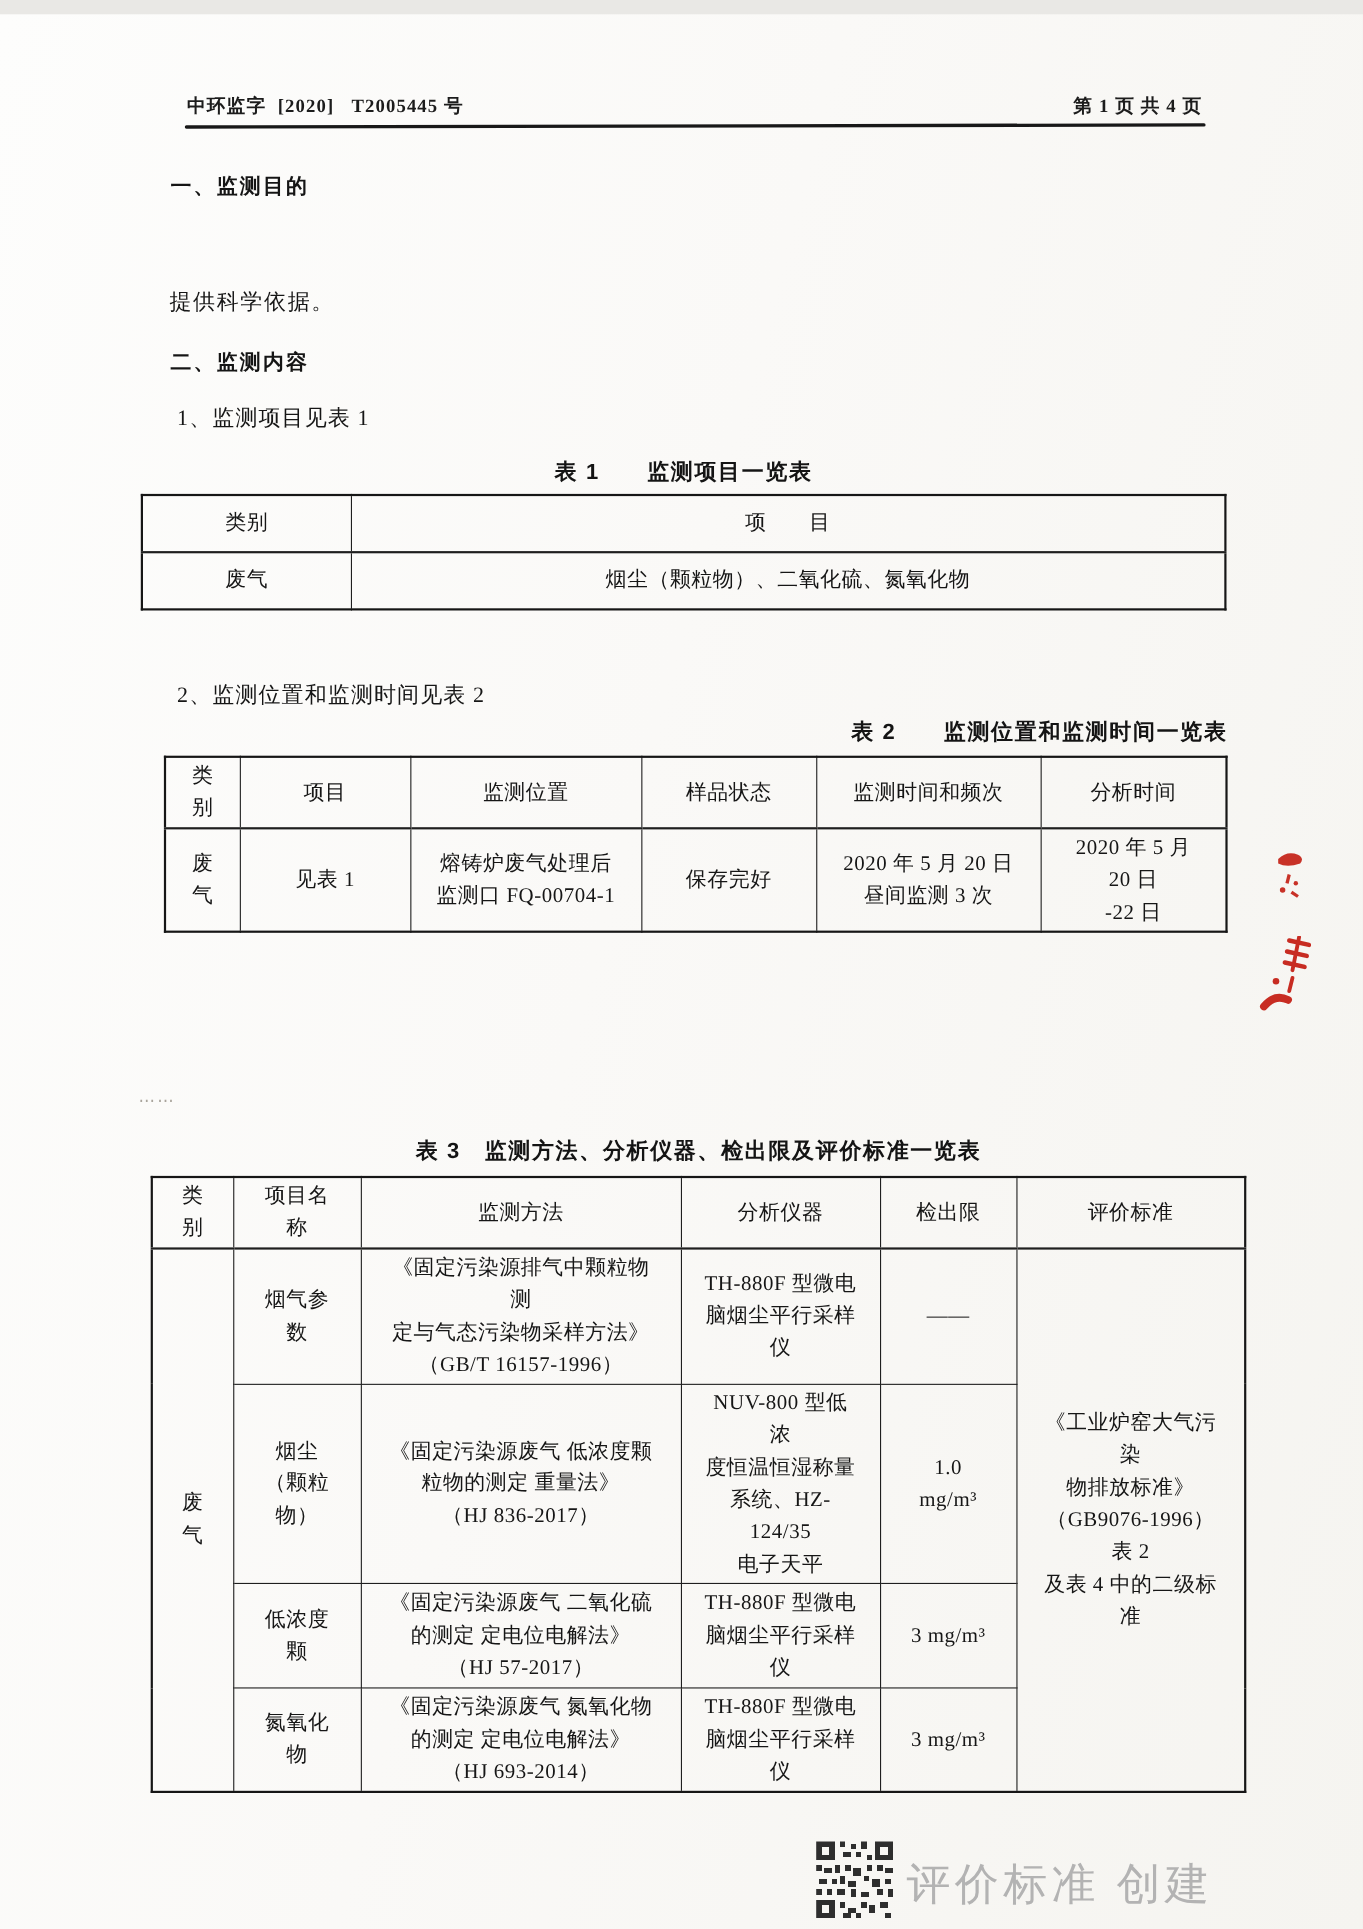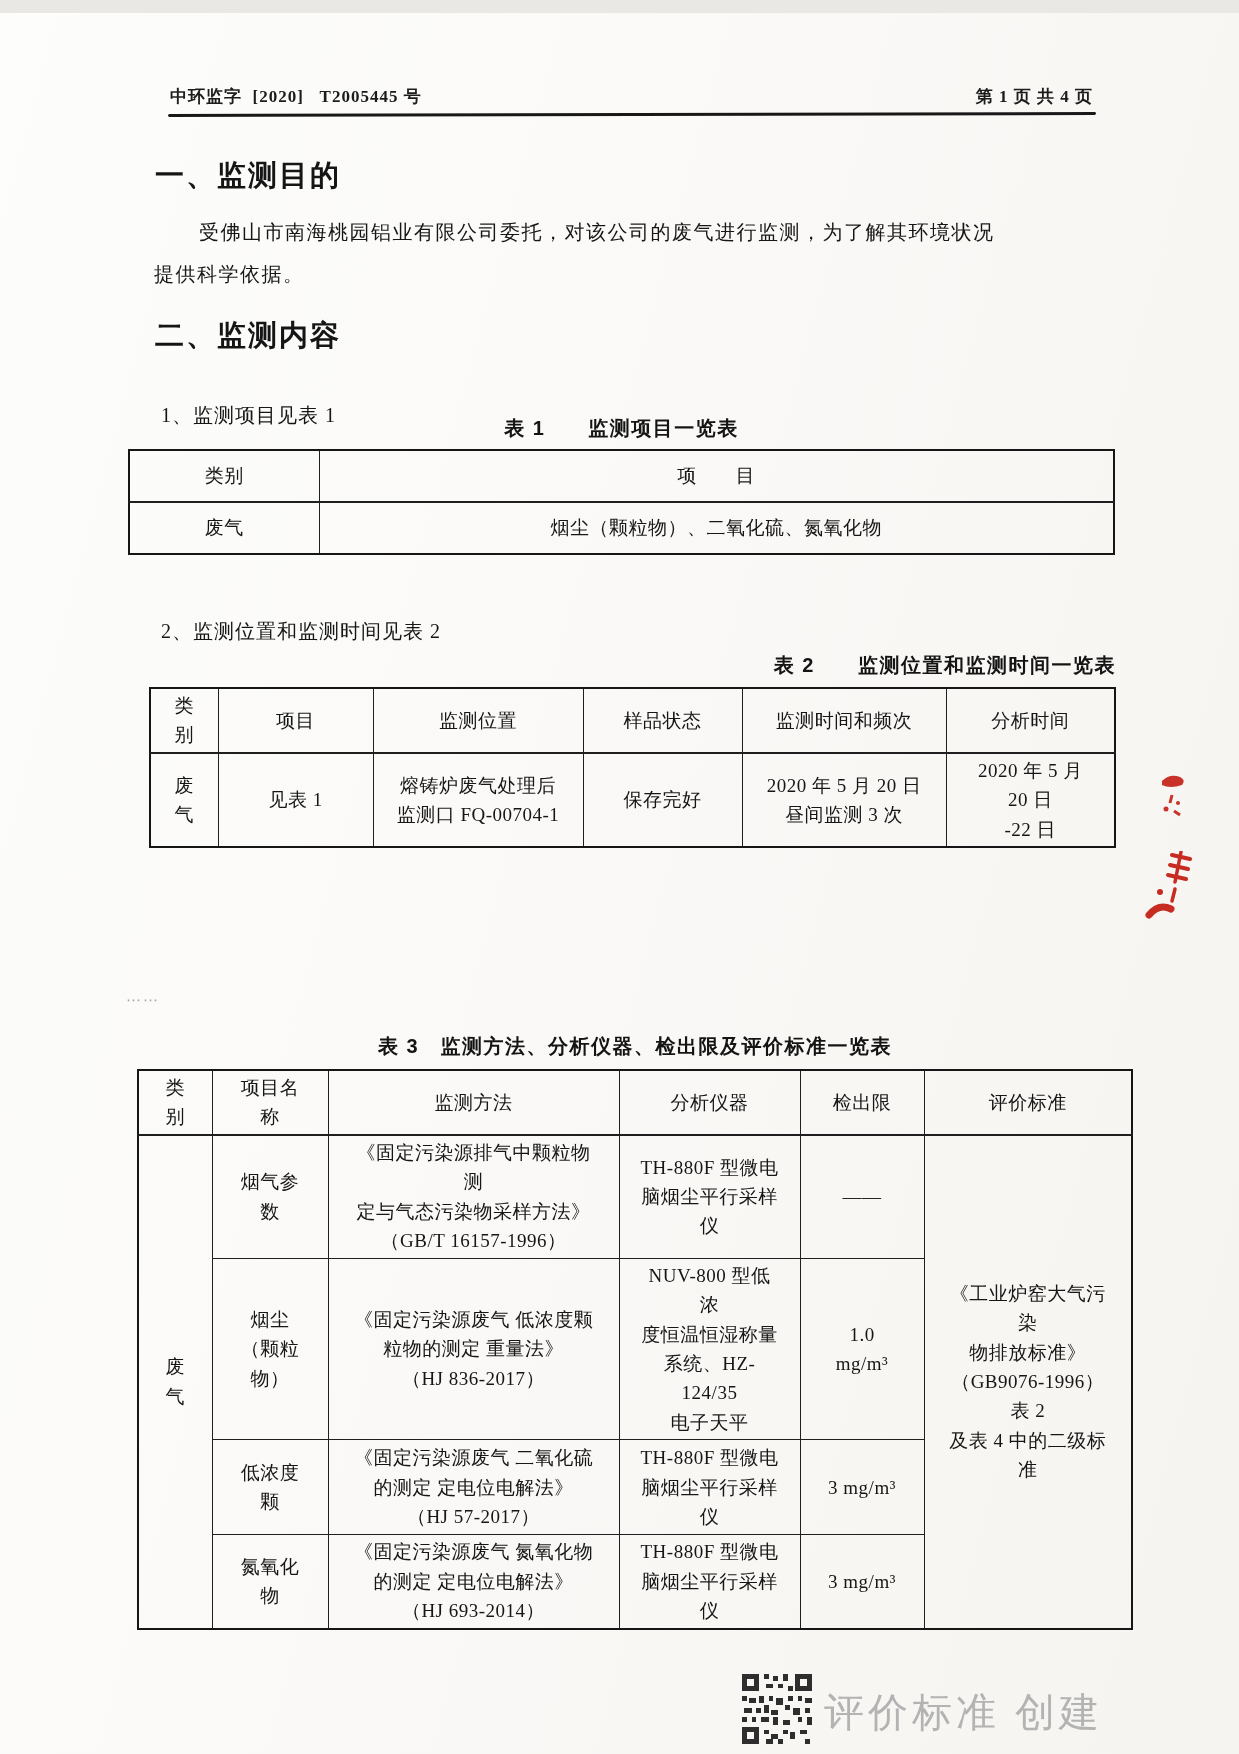--- a/index.html
+++ b/index.html
@@ -9,21 +9,21 @@
     margin:13px auto;
     background:linear-gradient(105deg,#fdfdfc 0%,#faf9f7 45%,#f5f4f0 100%);
     overflow:hidden;
     color:#1c1c1c;
     font-family:"Liberation Serif","DejaVu Serif",serif;
   }
   .abs{position:absolute;}
   .pre{white-space:pre-wrap;}
   .hdr{font-size:17px;font-weight:bold;letter-spacing:1px;}
   .rule{height:2.5px;background:#181818;border-radius:2px;transform:rotate(-0.12deg);}
-  .h-sec{font-family:"Liberation Sans","DejaVu Sans",sans-serif;font-weight:bold;font-size:29px;letter-spacing:2px;color:#151515;}
+  .h-sec{font-family:"Liberation Sans","DejaVu Sans",sans-serif;font-weight:bold;font-size:19px;letter-spacing:2px;color:#151515;}
   .body-text{font-size:20px;letter-spacing:1.5px;color:#161616;}
   .sub-text{font-size:20px;letter-spacing:1px;color:#161616;}
   .tbl-caption{font-family:"Liberation Sans","DejaVu Sans",sans-serif;font-weight:bold;font-size:20px;letter-spacing:1.5px;text-align:center;color:#141414;}
   table.doc{border-collapse:collapse;table-layout:fixed;}
   table.doc td,table.doc th{
     border:1.6px solid #1f1f1f;
     padding:2px 21px;
     text-align:center;vertical-align:middle;
     font-family:"Liberation Serif","DejaVu Serif",serif;
     font-size:19px;font-weight:normal;color:#161616;
@@ -40,25 +40,24 @@
 </head>
 <body>
 
 <div class="page">
 
   <div class="abs hdr pre" style="left:170px;top:72px;">中环监字  [2020]   T2005445 号</div>
   <div class="abs hdr pre" style="right:146px;top:72px;">第 1 页 共 4 页</div>
   <div class="abs rule" style="left:168px;top:100px;width:928px;"></div>
 
   <div class="abs h-sec" style="left:155px;top:143px;">一、监测目的</div>
-  <div class="abs body-text" style="left:199px;top:206px;">受佛山市南海桃园铝业有限公司委托，对该公司的废气进行监测，为了解其环境状况</div>
   <div class="abs body-text" style="left:154px;top:248px;">提供科学依据。</div>
 
   <div class="abs h-sec" style="left:155px;top:303px;text-align:right;">二、监测内容</div>
-  <div class="abs sub-text" style="left:161px;top:389px;">1、监测项目见表 1</div>
+  <div class="abs sub-text" style="left:161px;top:353px;">1、监测项目见表 1</div>
 
   <div class="abs tbl-caption" style="left:128px;top:402px;width:987px;">表 1　　监测项目一览表</div>
   <table class="doc abs" style="left:128px;top:436px;width:987px;">
     <colgroup>
         <col style="width:190px">
         <col>
       </colgroup>
     <tbody>
         <tr class="hrow" style="height:52px">
       <th>类别</th>

